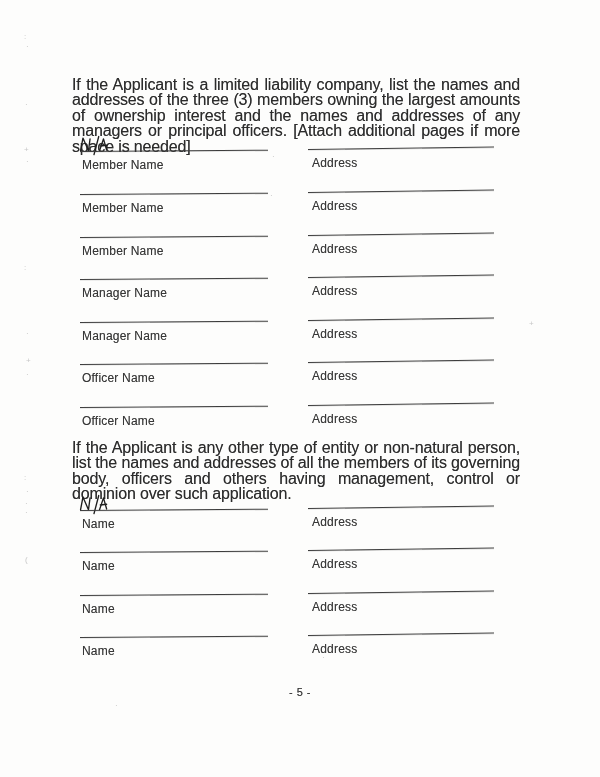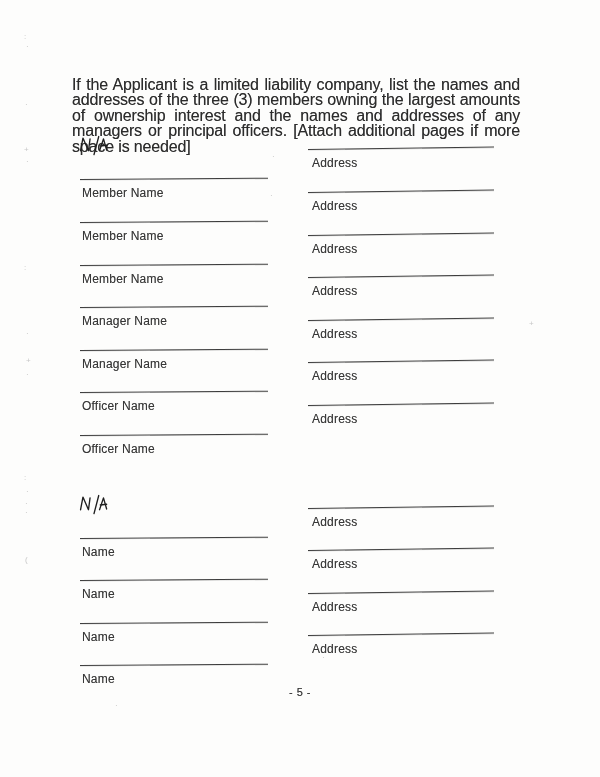--- a/index.html
+++ b/index.html
@@ -21,21 +21,21 @@
     color:#2c2c2c;
     text-shadow:0 0 0.4px rgba(40,40,40,.55);
   }
   .para1{top:77px;}
   .para2{top:440px;}
   .row{
     position:absolute;
     left:80px;width:426px;height:34px;
   }
   .cell{position:absolute;top:0;}
-  .cell.left{left:0;width:188px;margin-top:28px;}
+  .cell.left{left:0;width:188px;}
   .cell.right{left:228px;width:186px;}
   .fill-line{
     height:0;width:100%;
     border-top:1.5px solid #3d3d3d;
     box-shadow:0 0.6px 0 rgba(70,70,70,.22);
     transform:rotate(-0.4deg);
     transform-origin:left center;
   }
   .cell.right .fill-line{
     transform:rotate(-0.75deg);
@@ -165,20 +165,21 @@
     <div class="cell left">
         <div class="fill-line"></div>
       <div class="field-label">Officer Name</div>
       </div>
     <div class="cell right">
         <div class="fill-line"></div>
       <div class="field-label">Address</div>
       </div>
   </div>
 
+  <div class="para para2">If the Applicant is any other type of entity or non-natural person, list the names and addresses of all the members of its governing body, officers and others having management, control or dominion over such application.</div>
 
   <div class="handwriting hw2">
     <span class="hw-text">N/A</span>
     <svg width="30" height="24" viewBox="0 0 38 24">
       <g fill="none" stroke="#1f1f1f" stroke-width="1.7" stroke-linecap="round" stroke-linejoin="round">
         <path d="M2,18 L5,2 L12,18 L14,3"></path>
         <path d="M19,23 L25,0"></path>
         <path d="M26,18 L31,3 L35,17"></path>
         <path d="M27,12 L35,11"></path>
       </g>

